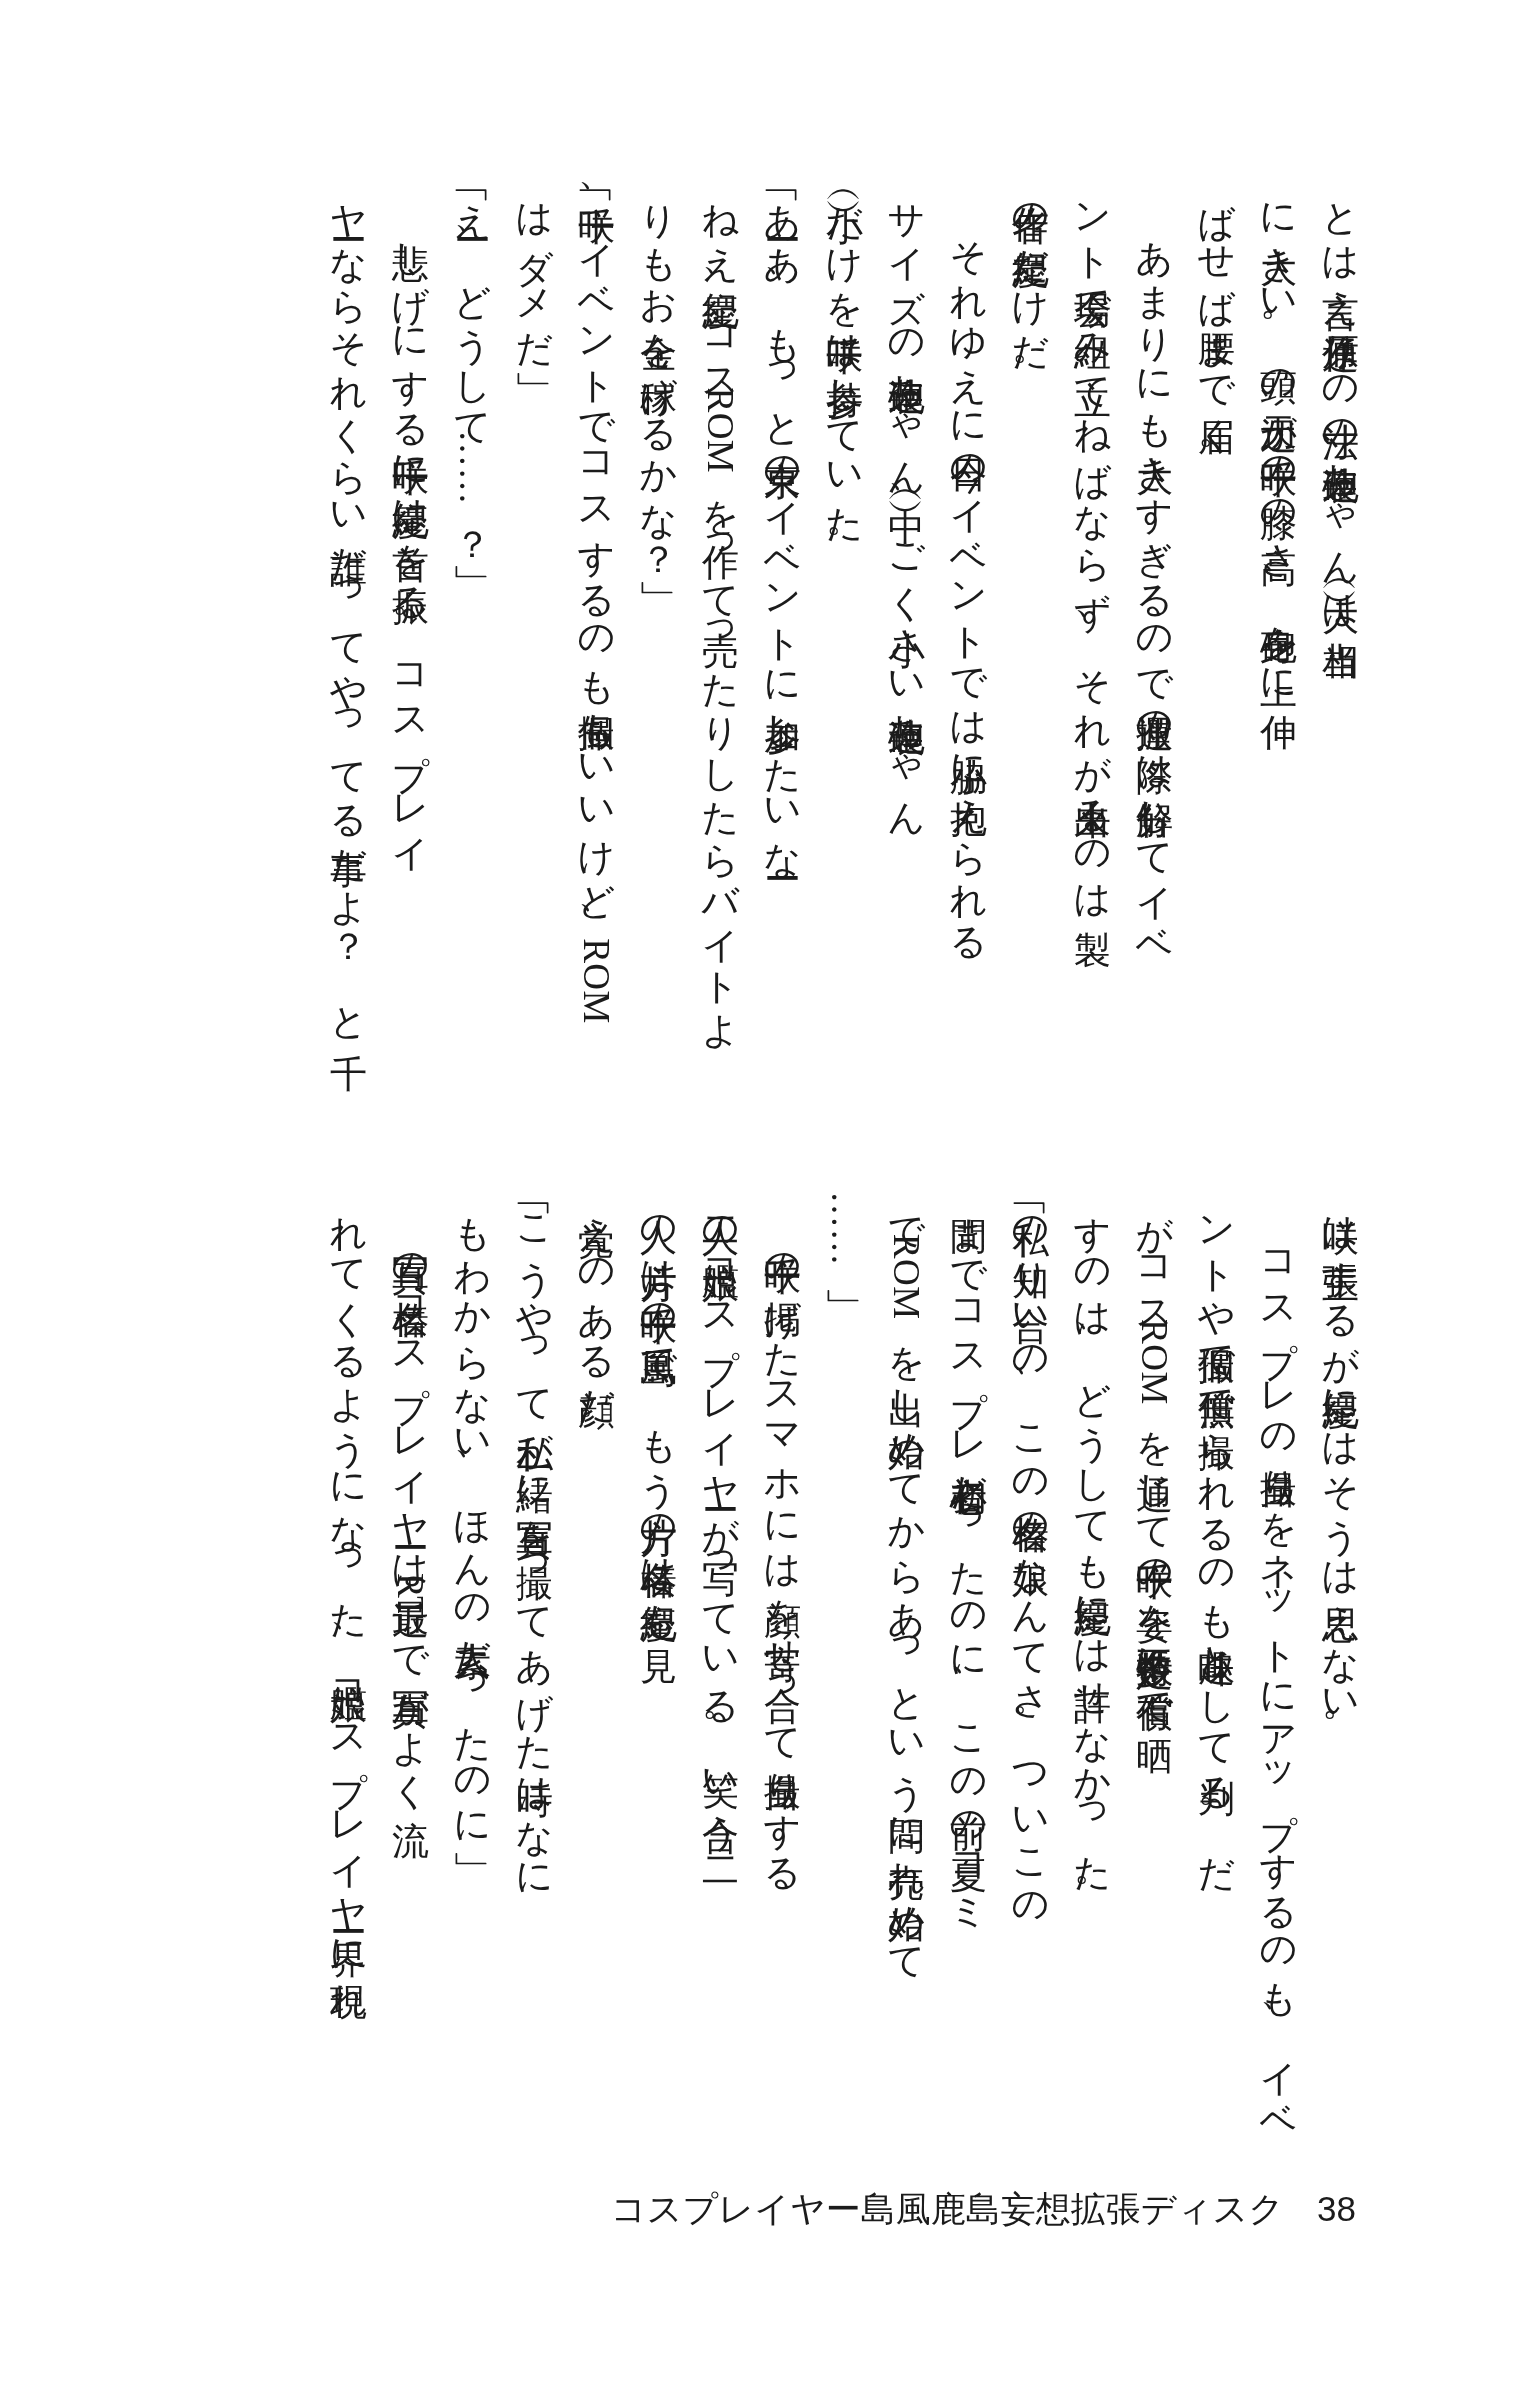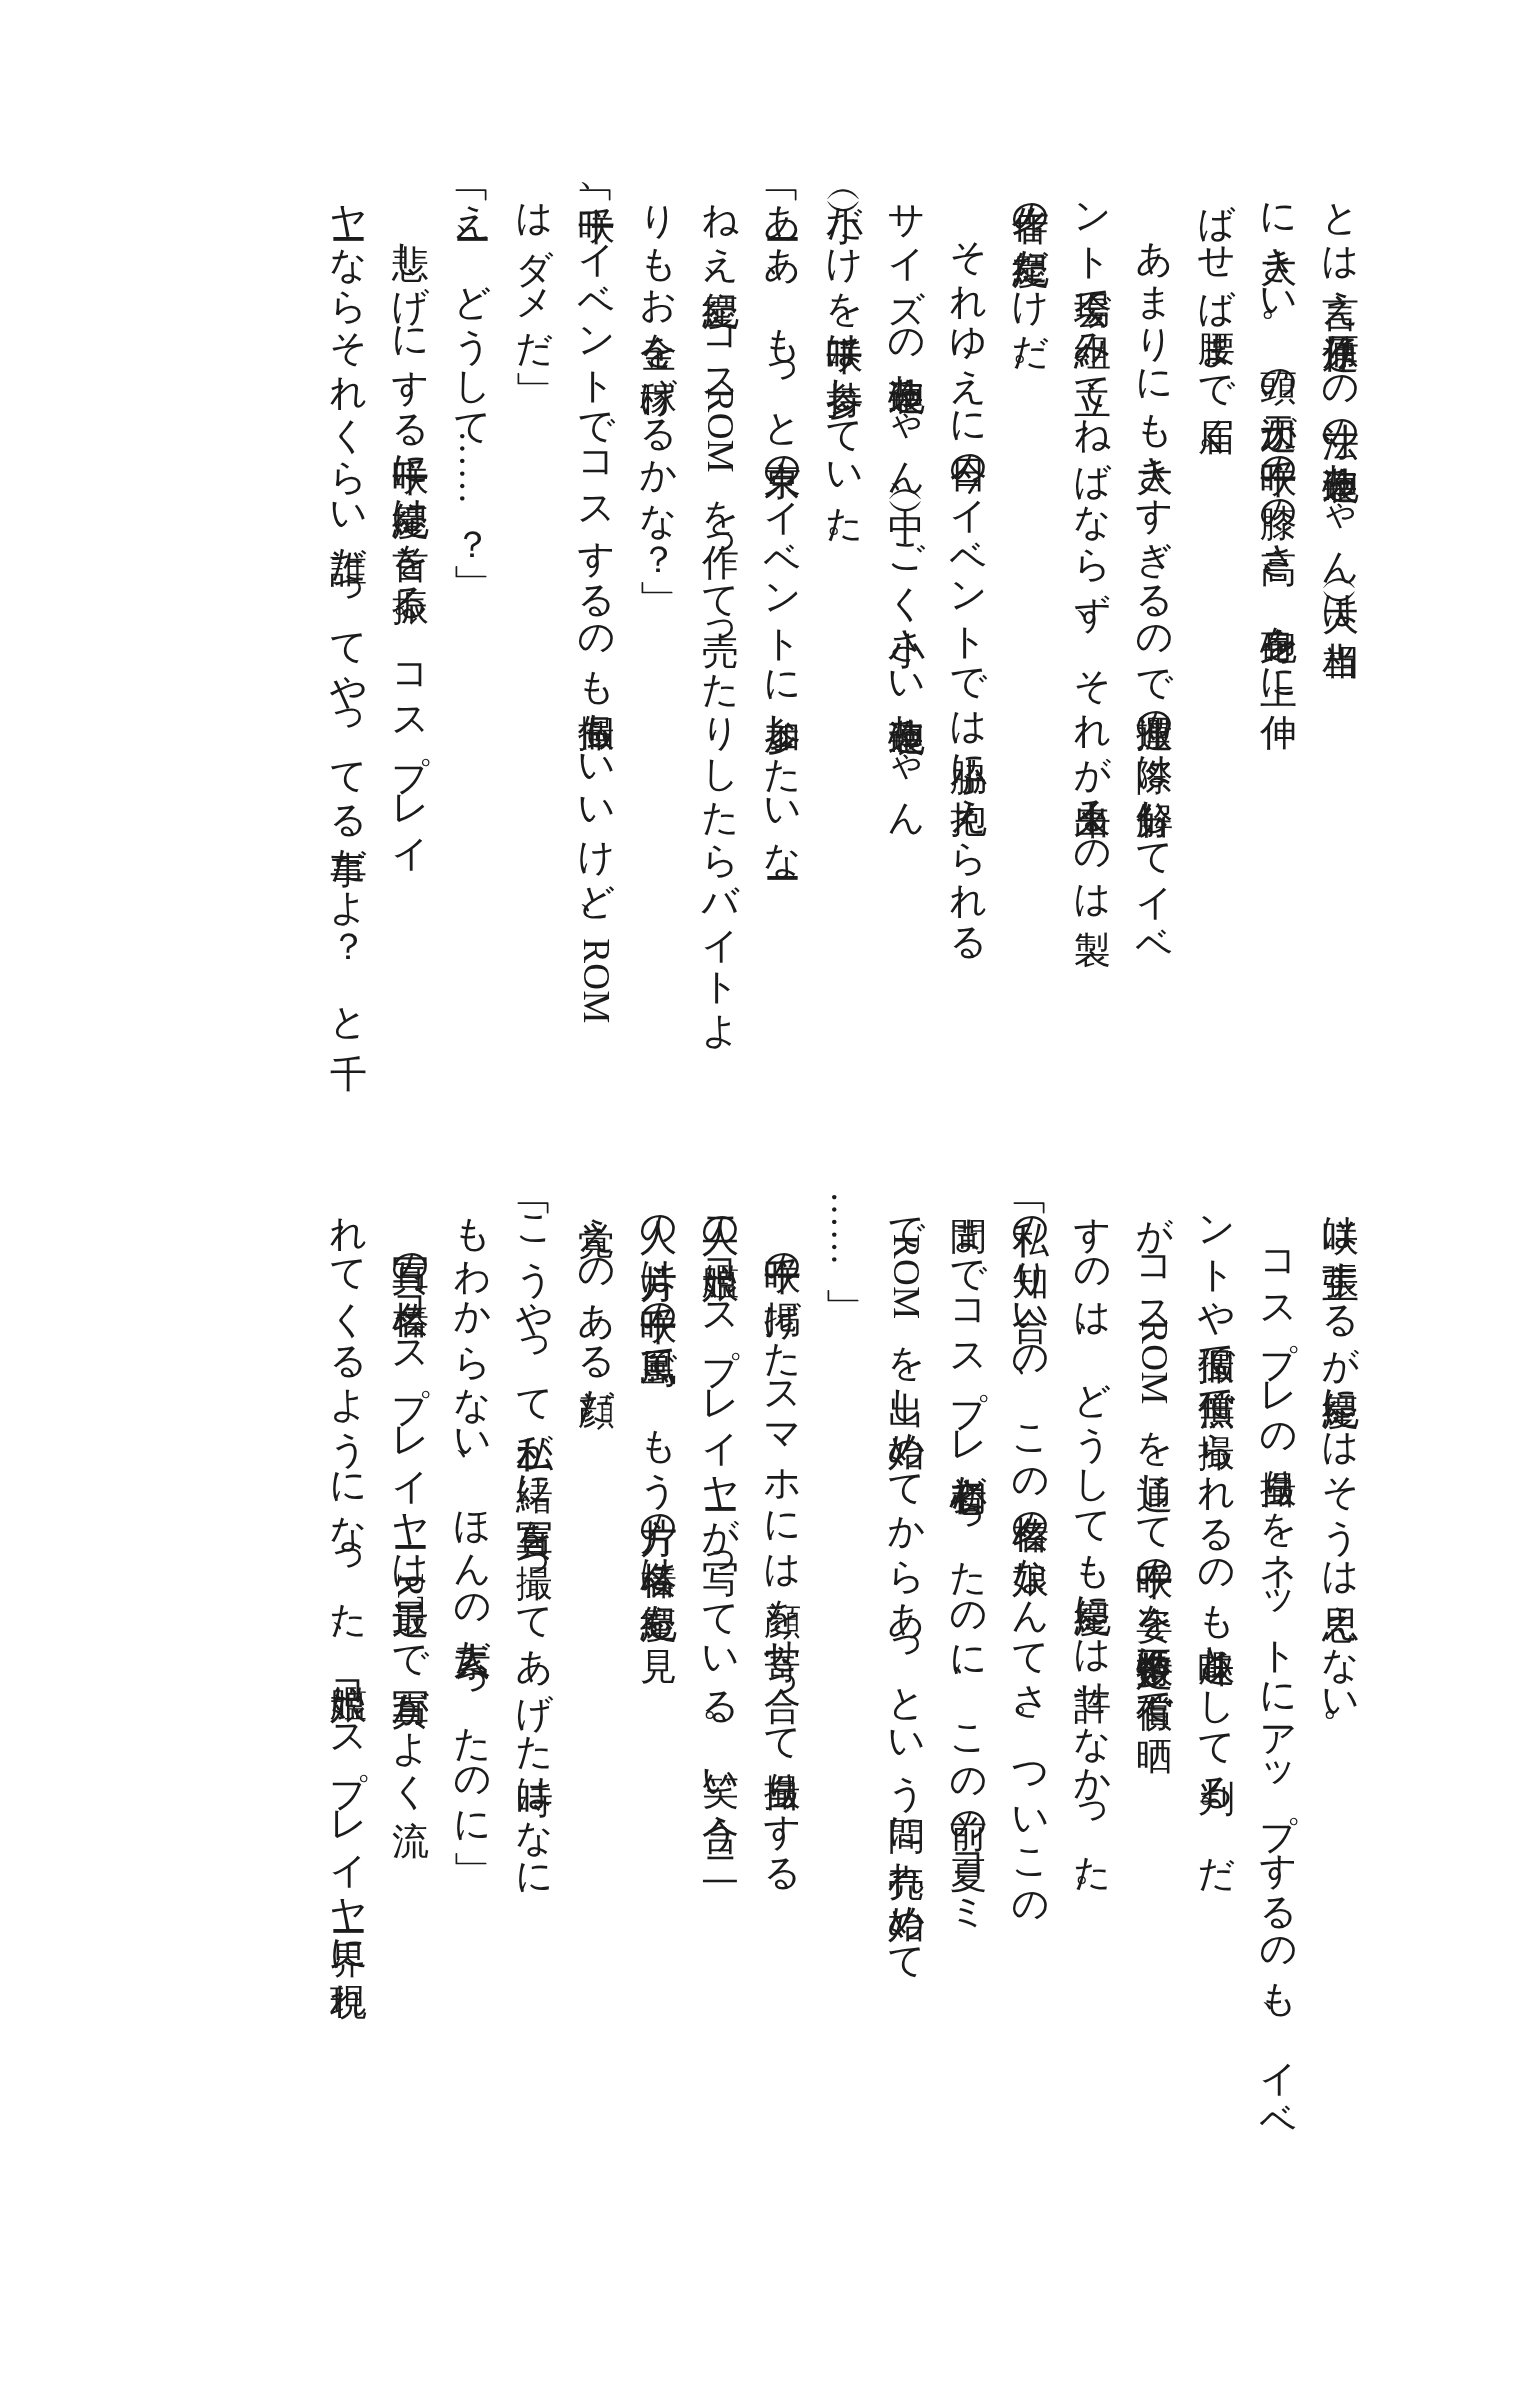--- a/index.html
+++ b/index.html
@@ -91,15 +91,18 @@
       <p class="vline">　千咲の掲げたスマホには顔を寄せ合って自撮りする</p>
       <p class="vline">二人の艦娘コスプレイヤーが写っている。笑い合う二</p>
       <p class="vline">人の片方は千咲の島風で、もう片方の榛名は慶紀も見</p>
       <p class="vline">覚えのある顔だ。</p>
       <p class="vline">「こうやって私が一緒に写真を撮ってあげた時はなに</p>
       <p class="vline">もわからない、ほんの素人だったのに」</p>
       <p class="vline">　写真の榛名コスプレイヤーは最近RTで写真がよく流</p>
       <p class="vline">れてくるようになった、艦娘コスプレイヤー界に現れ</p>
     </section>
 
+  <div class="footer">
+    <span>コスプレイヤー島風鹿島妄想拡張ディスク</span><span class="page-number">38</span>
+  </div>
 
 </div>
 
 
 </body></html>

